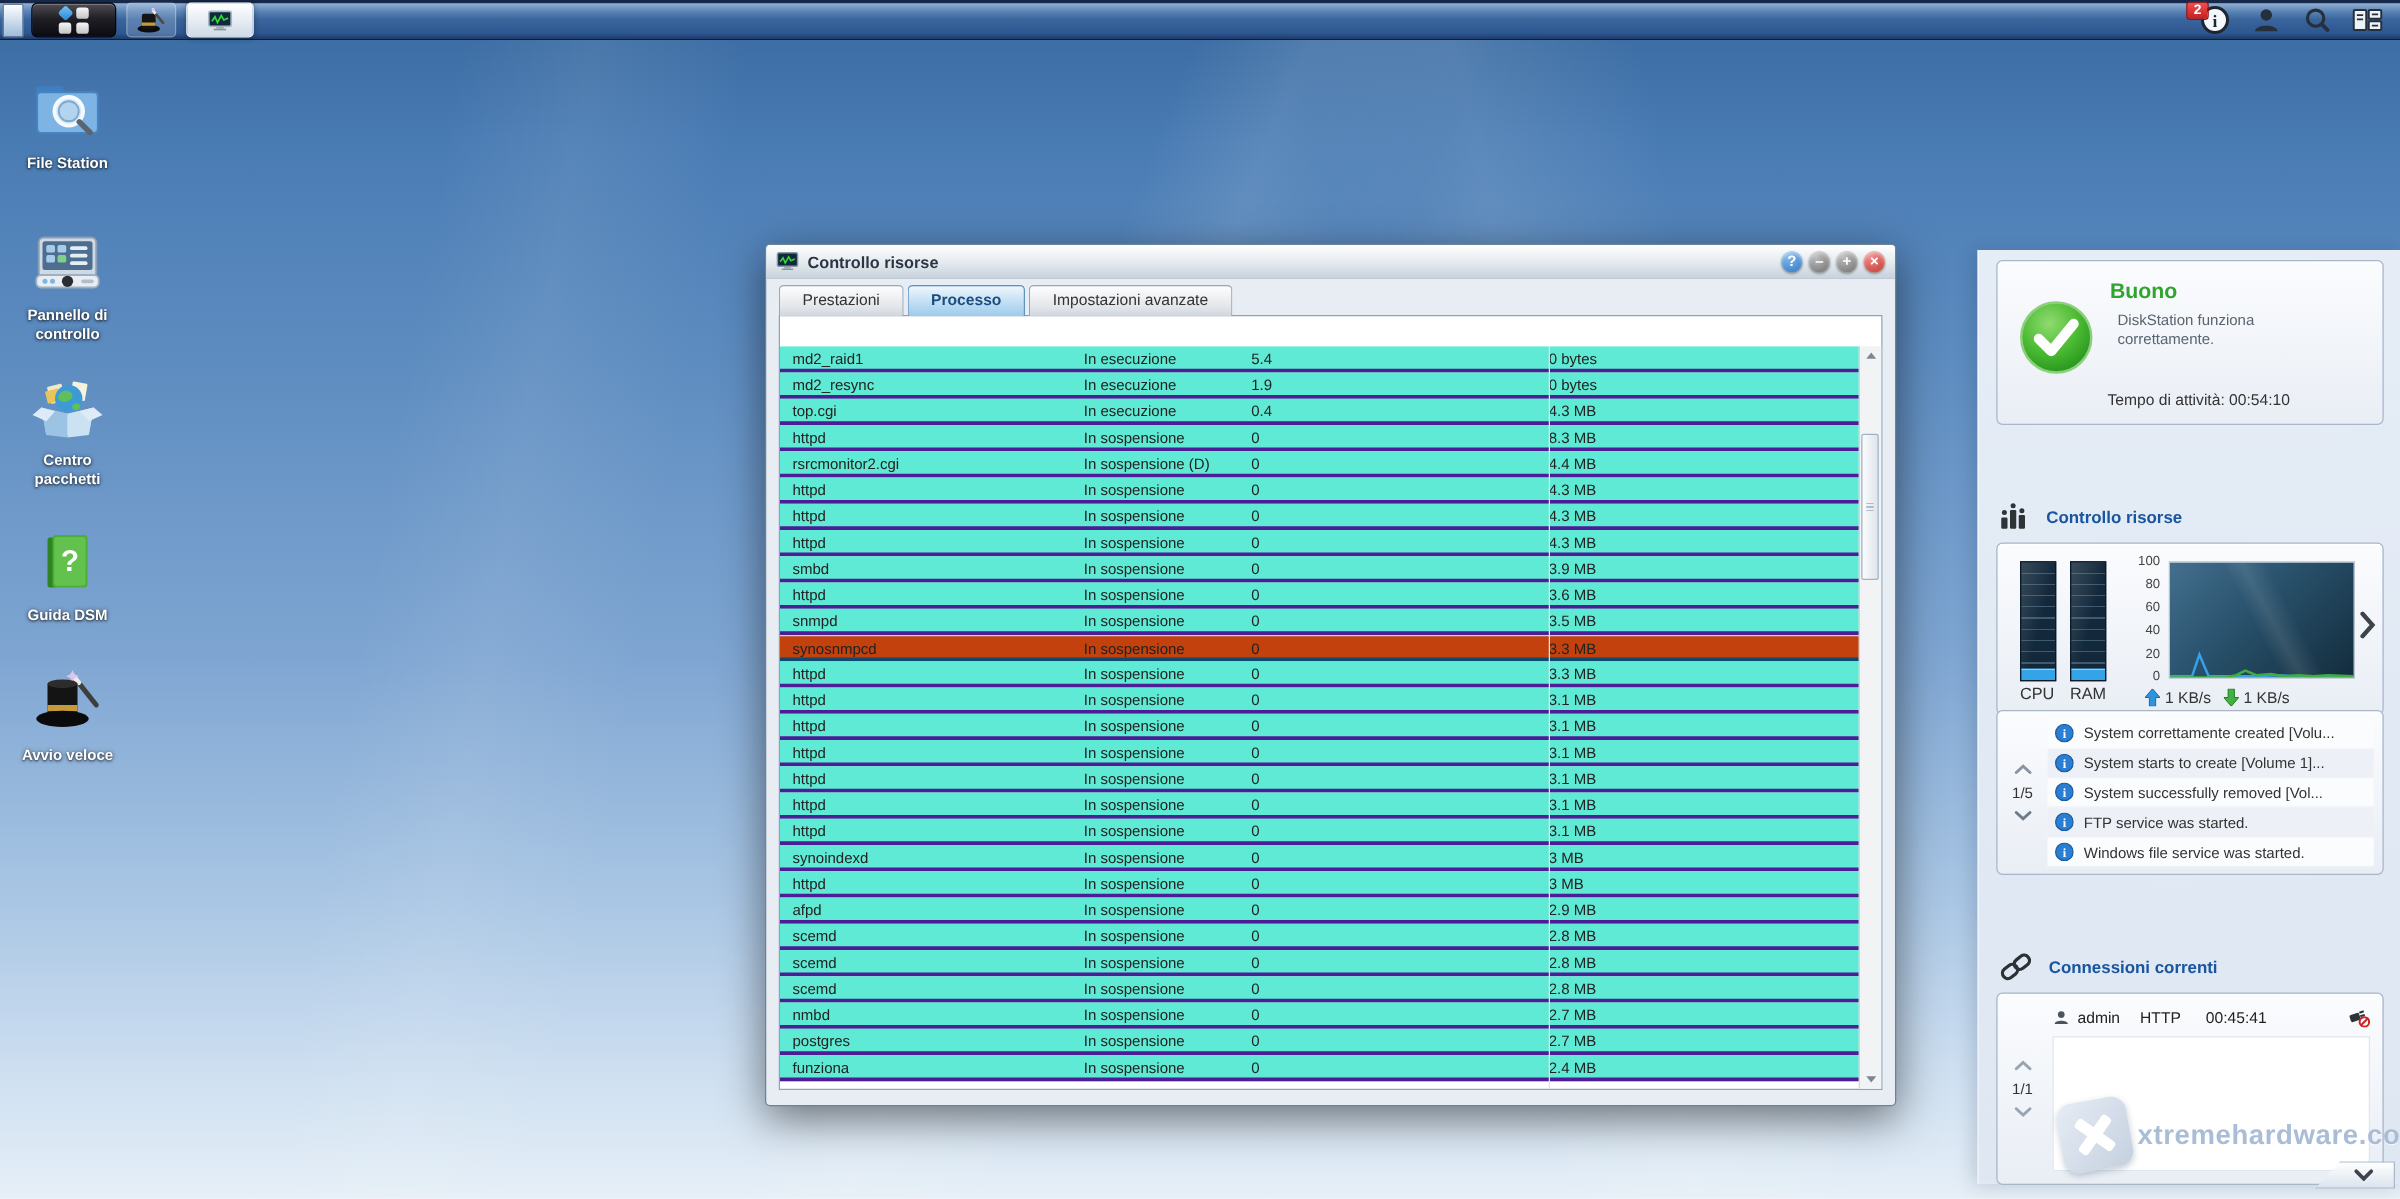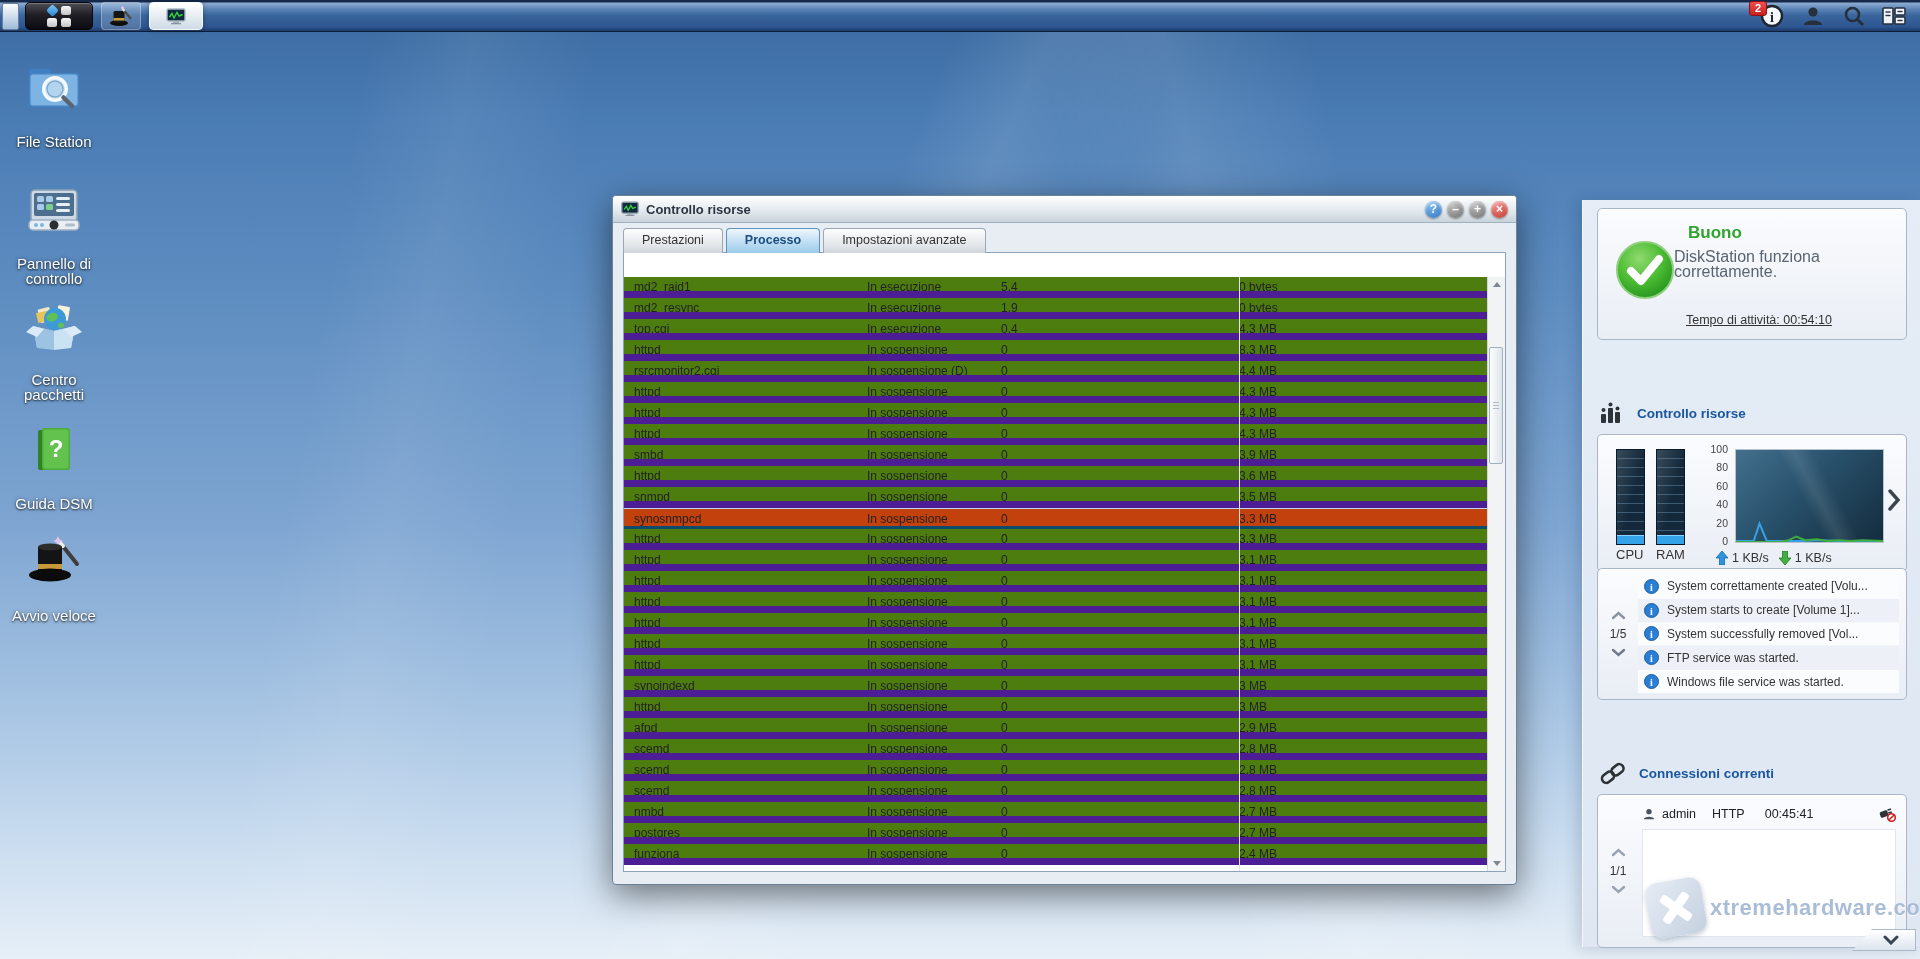--- a/index.html
+++ b/index.html
@@ -26,22 +26,22 @@
     transform:rotate(45deg);border-radius:2px;}
   .task-btn{position:absolute;top:2px;height:26px;border-radius:4px;display:flex;align-items:center;justify-content:center;}
   .tb-hat{left:101px;width:38px;background:rgba(220,234,248,.22);border:1px solid rgba(255,255,255,.3);}
   .tb-mon{left:149px;width:52px;background:linear-gradient(180deg,#ffffff,#cfdbe7);border:1px solid #f4f9fd;
     box-shadow:0 0 5px rgba(0,0,0,.35);}
   .tray-ico{position:absolute;top:3px;width:28px;height:25px;display:flex;align-items:center;justify-content:center;}
   .badge{position:absolute;left:1749px;top:1px;z-index:42;background:linear-gradient(180deg,#f05050,#c81e1e);
     color:#fff;font-size:11px;font-weight:bold;line-height:13px;padding:0 5px;border-radius:3px;border:1px solid #8e1111;}
   
   .dicon{position:absolute;left:8px;width:92px;text-align:center;cursor:default;}
-  .dicon .dlabel{margin-top:16px;color:#fff;font-size:15px;line-height:15px;
-    text-shadow:0 1px 2px rgba(0,0,0,.75),0 0 4px rgba(0,0,0,.4);}
+  .dicon .dlabel{margin-top:4px;color:#fff;font-size:12px;line-height:15px;
+    text-shadow:0 1px 2px rgba(0,0,0,.75),0 0 4px rgba(0,0,0,.4);font-weight:bold;}
   
   .window{position:absolute;left:612px;top:195px;width:903px;height:688px;background:#e7edf3;
     border:1px solid #6e8296;border-radius:4px;box-shadow:0 10px 34px rgba(0,0,0,.5);z-index:30;}
   .titlebar{height:26px;display:flex;align-items:center;gap:7px;padding:0 8px;
     background:linear-gradient(180deg,#ffffff,#e4eaef 55%,#c9d3db);border-bottom:1px solid #9fb0bf;border-radius:3px 3px 0 0;}
   .wtitle-text{font-weight:bold;font-size:13px;color:#2b3642;}
   .controls{margin-left:auto;display:flex;gap:5px;}
   .ctrl{width:17px;height:17px;border-radius:50%;color:#fff;font-size:12px;line-height:16px;text-align:center;
     font-weight:bold;box-shadow:inset 0 2px 3px rgba(255,255,255,.55),0 1px 2px rgba(0,0,0,.4);cursor:pointer;}
   .ctrl.help{background:radial-gradient(circle at 35% 28%,#7db9ec,#2f74c0);}
@@ -51,21 +51,21 @@
   .tab{padding:0 18px;line-height:23px;font-size:12.5px;color:#333;cursor:pointer;
     background:linear-gradient(180deg,#fdfdfd,#e2e6ea 70%,#cfd5db);border:1px solid #9aa8b4;border-bottom:none;border-radius:4px 4px 0 0;}
   .tab.active{background:linear-gradient(180deg,#eef6fd,#bcdcf2 60%,#9ccbea);border-color:#5e93c0;color:#1c4d80;font-weight:bold;}
   .tablewrap{position:absolute;left:10px;right:10px;top:56px;bottom:12px;background:#fff;border:1px solid #8aa4bc;}
   .thead{position:absolute;left:0;right:0;top:0;height:24px;display:flex;font-size:12px;color:#222;
     background:linear-gradient(180deg,#fcfdfe,#e9edf1 60%,#d7dde3);border-bottom:1px solid #b8c2cc;box-sizing:border-box;}
   .th{line-height:22px;padding-left:10px;border-right:1px solid #c6cfd8;box-sizing:border-box;cursor:pointer;}
   .th1{width:243px;}.th2{width:134px;}.th3{width:238px;}.th4{flex:1;}
   .th-corner{width:17px;border-right:none;}
   .tbody{position:absolute;left:0;right:17px;top:24px;bottom:0;overflow:hidden;font-size:12px;color:#222;}
-  .prow{height:21px;line-height:20px;display:flex;background:#4d7c0f;border-bottom:7px solid #4c1d95;box-sizing:border-box;cursor:default;}
+  .prow{height:21px;line-height:20px;display:flex;background:#5eead4;border-bottom:3px solid #4c1d95;box-sizing:border-box;cursor:default;}
   .prow.hl{background:#c2410c;border-top:1px solid #b5d7ef;border-bottom:3px solid #0c4a6e;}
   .pc{box-sizing:border-box;white-space:nowrap;overflow:hidden;}
   .c1{width:243px;padding-left:10px;}.c2{width:134px;}.c3{width:238px;}.c4{flex:1;}
   .colline{position:absolute;left:615px;top:0;bottom:0;width:1px;background:#e2e6ea;pointer-events:none;}
   .vscroll{position:absolute;right:0;top:24px;bottom:0;width:17px;background:#f2f3f5;border-left:1px solid #cfd6dd;}
   .sarrow{position:absolute;left:0;width:17px;height:15px;display:flex;align-items:center;justify-content:center;cursor:pointer;}
   .sarrow.up{top:0;}.sarrow.down{bottom:0;}
   .tri-up{width:0;height:0;border-left:4px solid transparent;border-right:4px solid transparent;border-bottom:5px solid #7c8794;}
   .tri-dn{width:0;height:0;border-left:4px solid transparent;border-right:4px solid transparent;border-top:5px solid #7c8794;}
   .sthumb{position:absolute;left:1px;right:2px;top:70px;height:115px;border:1px solid #9fb2c3;border-radius:2px;
@@ -81,22 +81,22 @@
   .sidebar{position:absolute;left:1582px;top:200px;width:338px;height:747px;z-index:20;
     background:linear-gradient(180deg,rgba(234,240,248,.97),rgba(222,231,242,.97));
     border-left:1px solid rgba(255,255,255,.65);box-shadow:-4px 2px 14px rgba(20,40,70,.18);}
   .widget{position:absolute;left:0;right:0;}
   .whead{display:flex;align-items:center;gap:12px;padding:8px 16px 8px 16px;}
   .wtitle{font-size:13.5px;font-weight:bold;color:#1a56a0;}
   .wbox{margin:0 14px;border:1px solid #a9b6c9;border-radius:5px;position:relative;
     background:linear-gradient(180deg,#fbfcfe,#e9eef5);box-shadow:inset 0 1px 0 #fff;}
   
   .status-name{position:absolute;left:90px;top:14px;font-size:17px;font-weight:bold;color:#2fa52e;}
-  .status-desc{position:absolute;left:76px;top:40px;width:180px;font-size:16px;line-height:15px;color:#5a6470;}
-  .uptime{position:absolute;left:88px;bottom:12px;font-size:12.5px;color:#333;text-decoration:underline;}
+  .status-desc{position:absolute;left:96px;top:40px;width:180px;font-size:12px;line-height:15px;color:#5a6470;}
+  .uptime{position:absolute;left:88px;bottom:12px;font-size:12.5px;color:#333;}
   .check-wrap{position:absolute;left:16px;top:30px;}
   
   .meter{position:absolute;top:14px;width:27px;height:94px;background:#13293b;border:1px solid #0a1a28;overflow:hidden;}
   .meter::before{content:"";position:absolute;inset:0;
     background:repeating-linear-gradient(180deg,transparent 0 8px,rgba(130,170,200,.38) 8px 9px),
     linear-gradient(105deg,rgba(255,255,255,.16),transparent 55%);}
   .mfill{position:absolute;left:0;right:0;bottom:0;height:8%;background:#35a3e8;border-top:1px solid #86d2ff;}
   .mlabel{position:absolute;top:112px;width:27px;text-align:right;font-size:13px;color:#333;}
   .plot{position:absolute;left:137px;top:14px;width:147px;height:92px;border:1px solid #b9c3cd;
     background:linear-gradient(135deg,#44708e 0%,#2b5570 38%,#132c3d 100%);overflow:hidden;}

